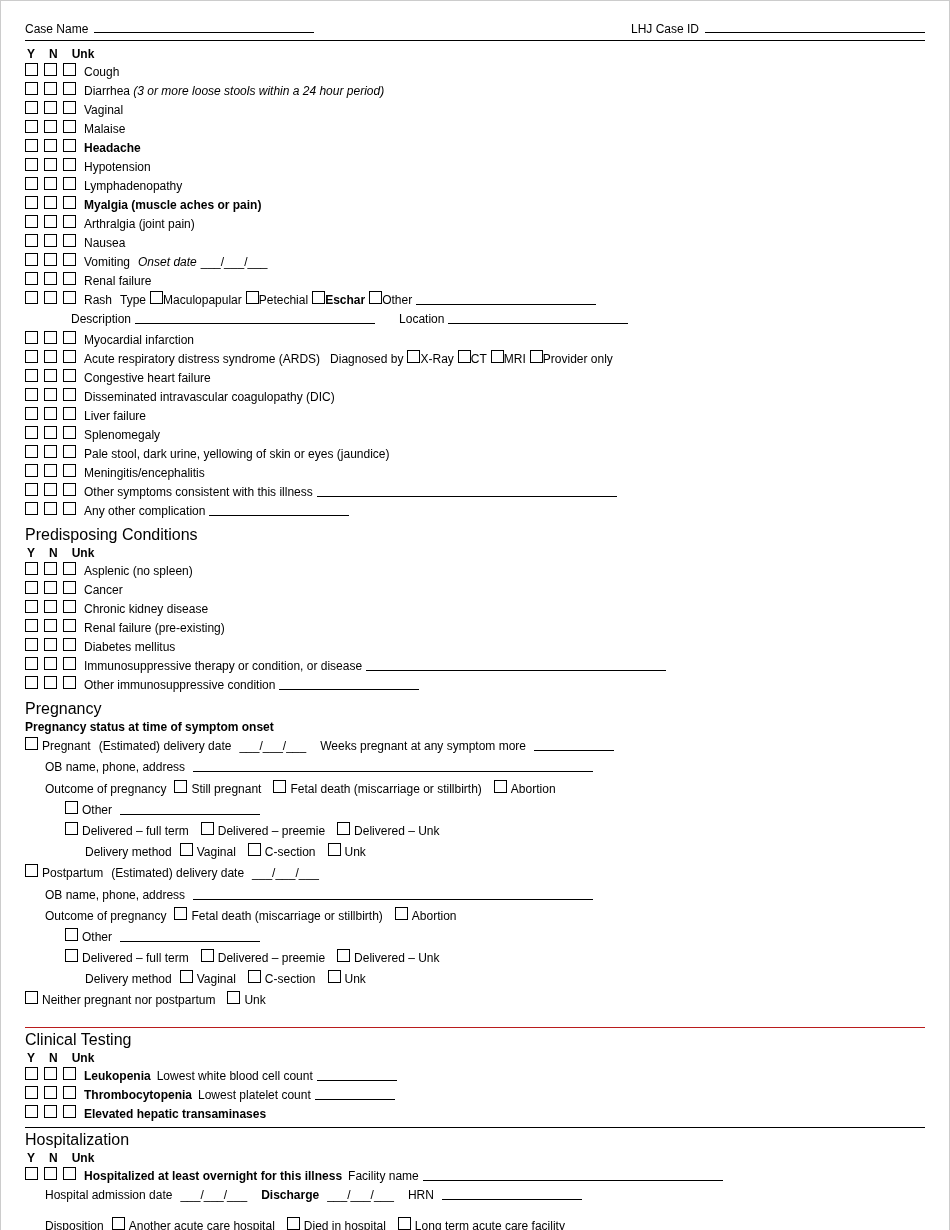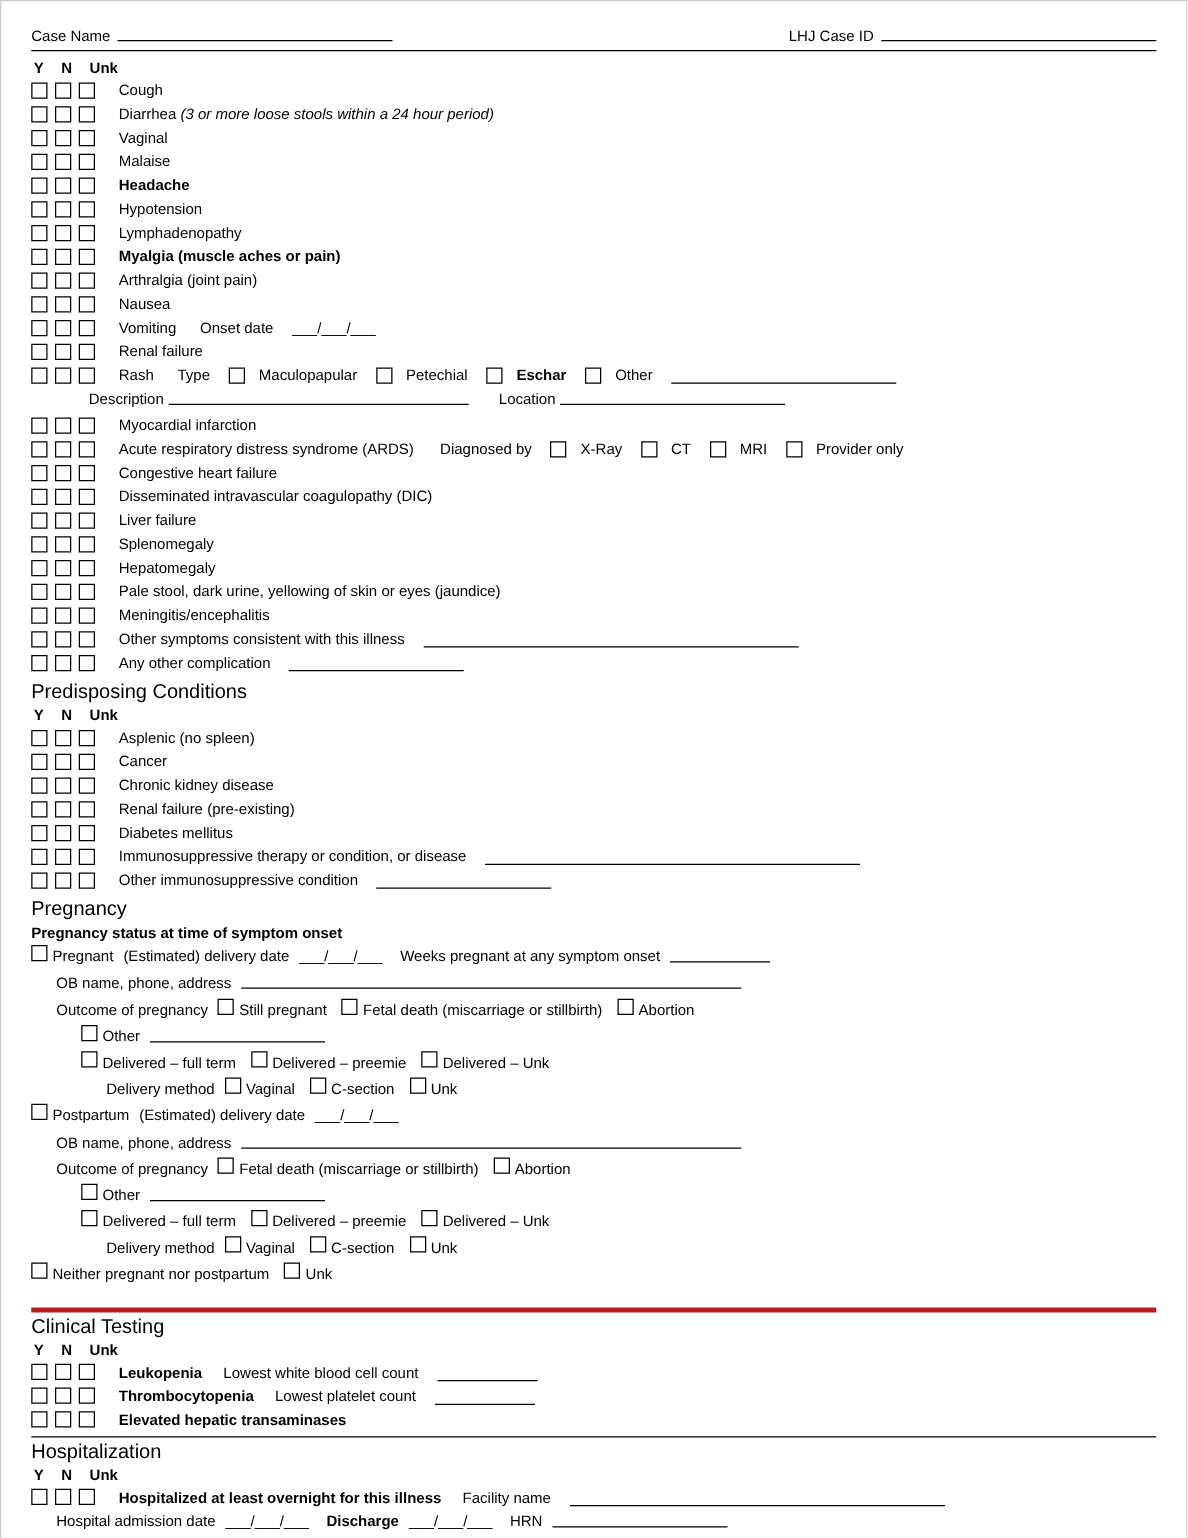--- a/index.html
+++ b/index.html
@@ -63,22 +63,21 @@
     .ynunk-header {
       display: flex;
       gap: 14px;
       font-size: 12px;
       font-weight: bold;
       margin-bottom: 2px;
       margin-left: 2px;
     }
     .symptom-row {
       display: flex;
-      align-items: center;
-      gap: 11px;
+      gap: 0;
       margin-bottom: 1px;
       line-height: 1.5;
     }
     .checkboxes {
       display: flex;
       gap: 6px;
       margin-right: 8px;
       flex-shrink: 0;
     }
     .cb {
@@ -212,21 +211,21 @@
     <span>Nausea</span>
   </div>
 
   <div class="symptom-row">
     <div class="checkboxes">
       <span class="cb"></span>
       <span class="cb"></span>
       <span class="cb"></span>
     </div>
     <span>Vomiting</span>
-    <span style="margin-left:8px;">Onset date</span>
+    <span style="margin-left:8px;font-style:italic;">Onset date</span>
     <span style="margin-left:4px;">___/___/___</span>
   </div>
 
 
   <div class="symptom-row">
     <div class="checkboxes">
       <span class="cb"></span>
       <span class="cb"></span>
       <span class="cb"></span>
     </div>
@@ -314,28 +313,20 @@
 
   <div class="symptom-row">
     <div class="checkboxes">
       <span class="cb"></span>
       <span class="cb"></span>
       <span class="cb"></span>
     </div>
     <span>Splenomegaly</span>
   </div>
 
-  <div class="symptom-row">
-    <div class="checkboxes">
-      <span class="cb"></span>
-      <span class="cb"></span>
-      <span class="cb"></span>
-    </div>
-    <span>Hepatomegaly</span>
-  </div>
 
   <div class="symptom-row">
     <div class="checkboxes">
       <span class="cb"></span>
       <span class="cb"></span>
       <span class="cb"></span>
     </div>
     <span>Pale stool, dark urine, yellowing of skin or eyes (jaundice)</span>
   </div>
 
@@ -442,21 +433,21 @@
   </div>
 
   <div class="section-title">Pregnancy</div>
   <div style="font-weight:bold; font-size:12px; margin-bottom:3px;">Pregnancy status at time of symptom onset</div>
 
   <div class="row" style="margin-bottom:2px;">
     <span class="cb"></span>
     <span>Pregnant</span>
     <span style="margin-left:4px;">(Estimated) delivery date</span>
     <span style="margin-left:4px;">___/___/___</span>
-    <span style="margin-left:10px;">Weeks pregnant at any symptom onset</span>
+    <span style="margin-left:10px;">Weeks pregnant at any symptom more</span>
     <span class="underline-field-sm" style="margin-left:4px;"></span>
   </div>
 
   <div class="row preg-indent" style="margin-bottom:2px;">
     <span>OB name, phone, address</span>
     <span class="underline-field-xl" style="margin-left:4px;"></span>
   </div>
 
   <div class="row preg-indent" style="margin-bottom:2px; flex-wrap:wrap;">
     <span>Outcome of pregnancy</span>
@@ -538,21 +529,21 @@
     <span>Unk</span>
   </div>
 
   <div class="row" style="margin-bottom:4px;">
     <span class="cb"></span>
     <span>Neither pregnant nor postpartum</span>
     <span class="cb" style="margin-left:8px;"></span>
     <span>Unk</span>
   </div>
 
-  <div class="section-title" style="border-top:4px solid #b91c1c; padding-top:3px;margin-top:16px;">Clinical Testing</div>
+  <div class="section-title" style="border-top:1px solid #b91c1c; padding-top:3px;margin-top:16px;">Clinical Testing</div>
 
   <div class="ynunk-header">
     <span>Y</span>
     <span>N</span>
     <span>Unk</span>
   </div>
 
   <div class="symptom-row">
     <div class="checkboxes">
       <span class="cb"></span>

